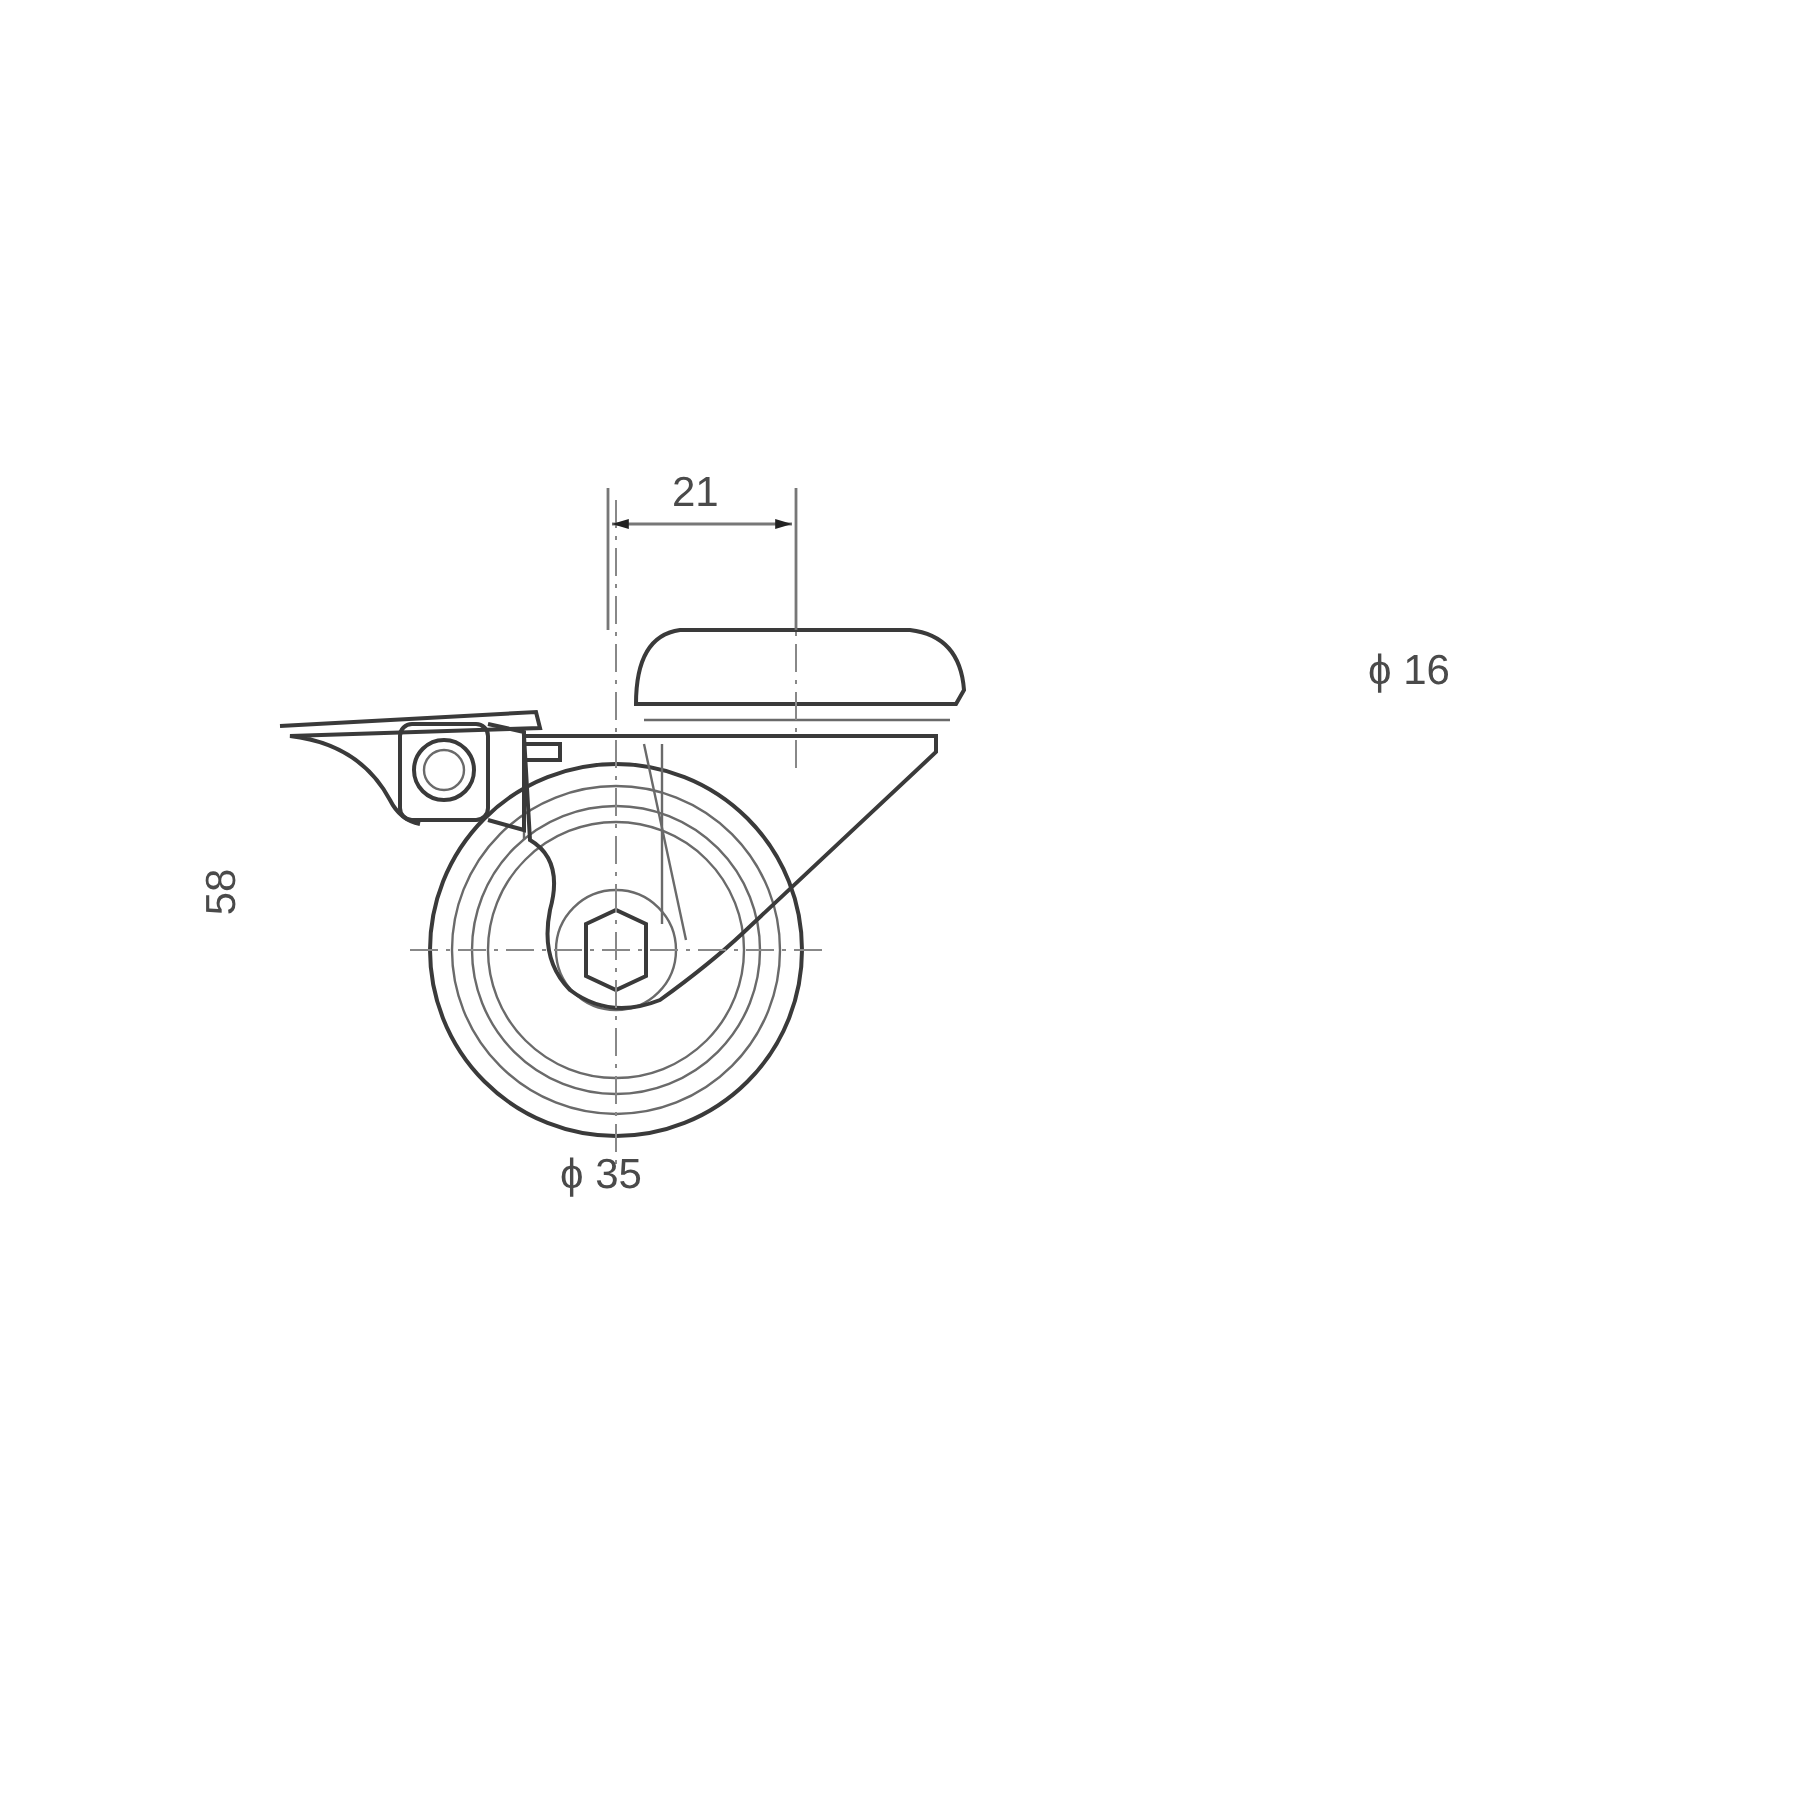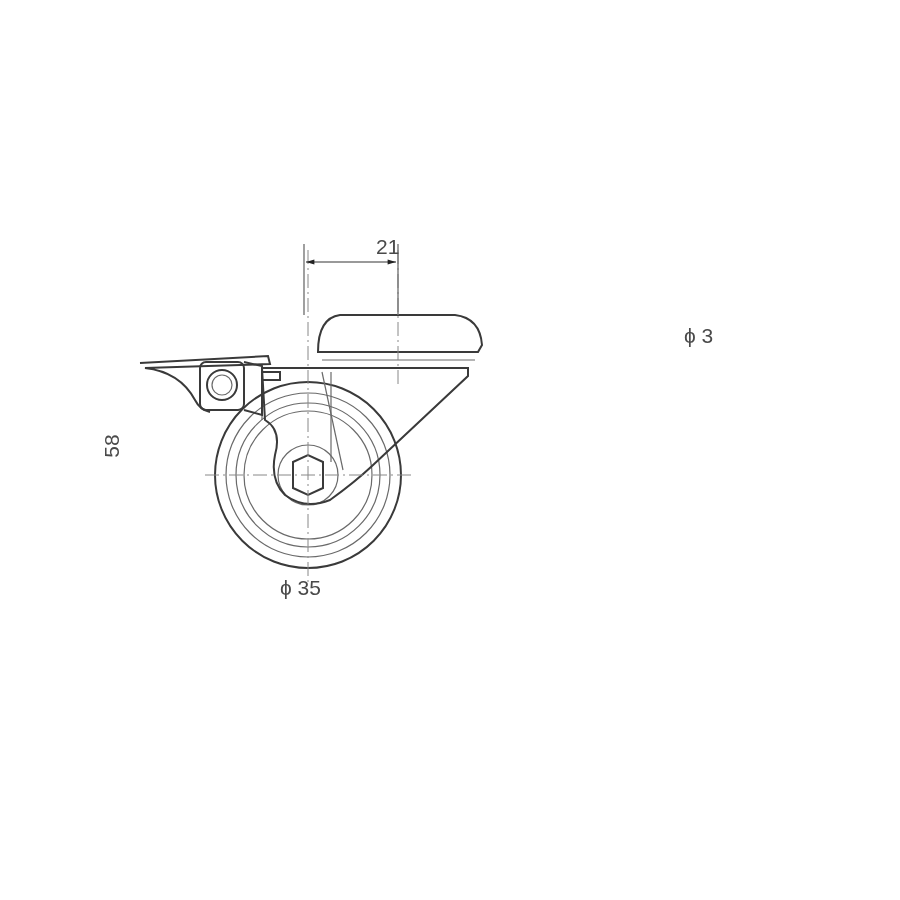--- a/index.html
+++ b/index.html
@@ -117,19 +117,19 @@
   <g>
     <line x1="703" y1="340" x2="703" y2="466" class="dim">
     <line x1="745" y1="340" x2="745" y2="466" class="dim">
     <line x1="660" y1="353" x2="701" y2="353" class="dim" marker-end="url(#arr)">
     <line x1="788" y1="353" x2="747" y2="353" class="dim" marker-end="url(#arr)">
     <line x1="701" y1="353" x2="747" y2="353" class="dim">
   </line></line></line></line></line></g>
 
 
 
-<span class="dim-label" style="left:336px; top:235px;margin-left:40px;">21</span>
+<span class="dim-label" style="left:336px; top:235px;">21</span>
 <span class="dim-label" style="left:100px; top:434px; transform: rotate(-90deg); transform-origin: center;">58</span>
 <span class="dim-label" style="left:280px; top:576px;">ϕ 35</span>
-<span class="dim-label" style="left:684px; top:324px;">ϕ 3</span>
+<span class="dim-label" style="left:684px; top:324px;">ϕ 16</span>
 
 
 
 
 </body></html>

